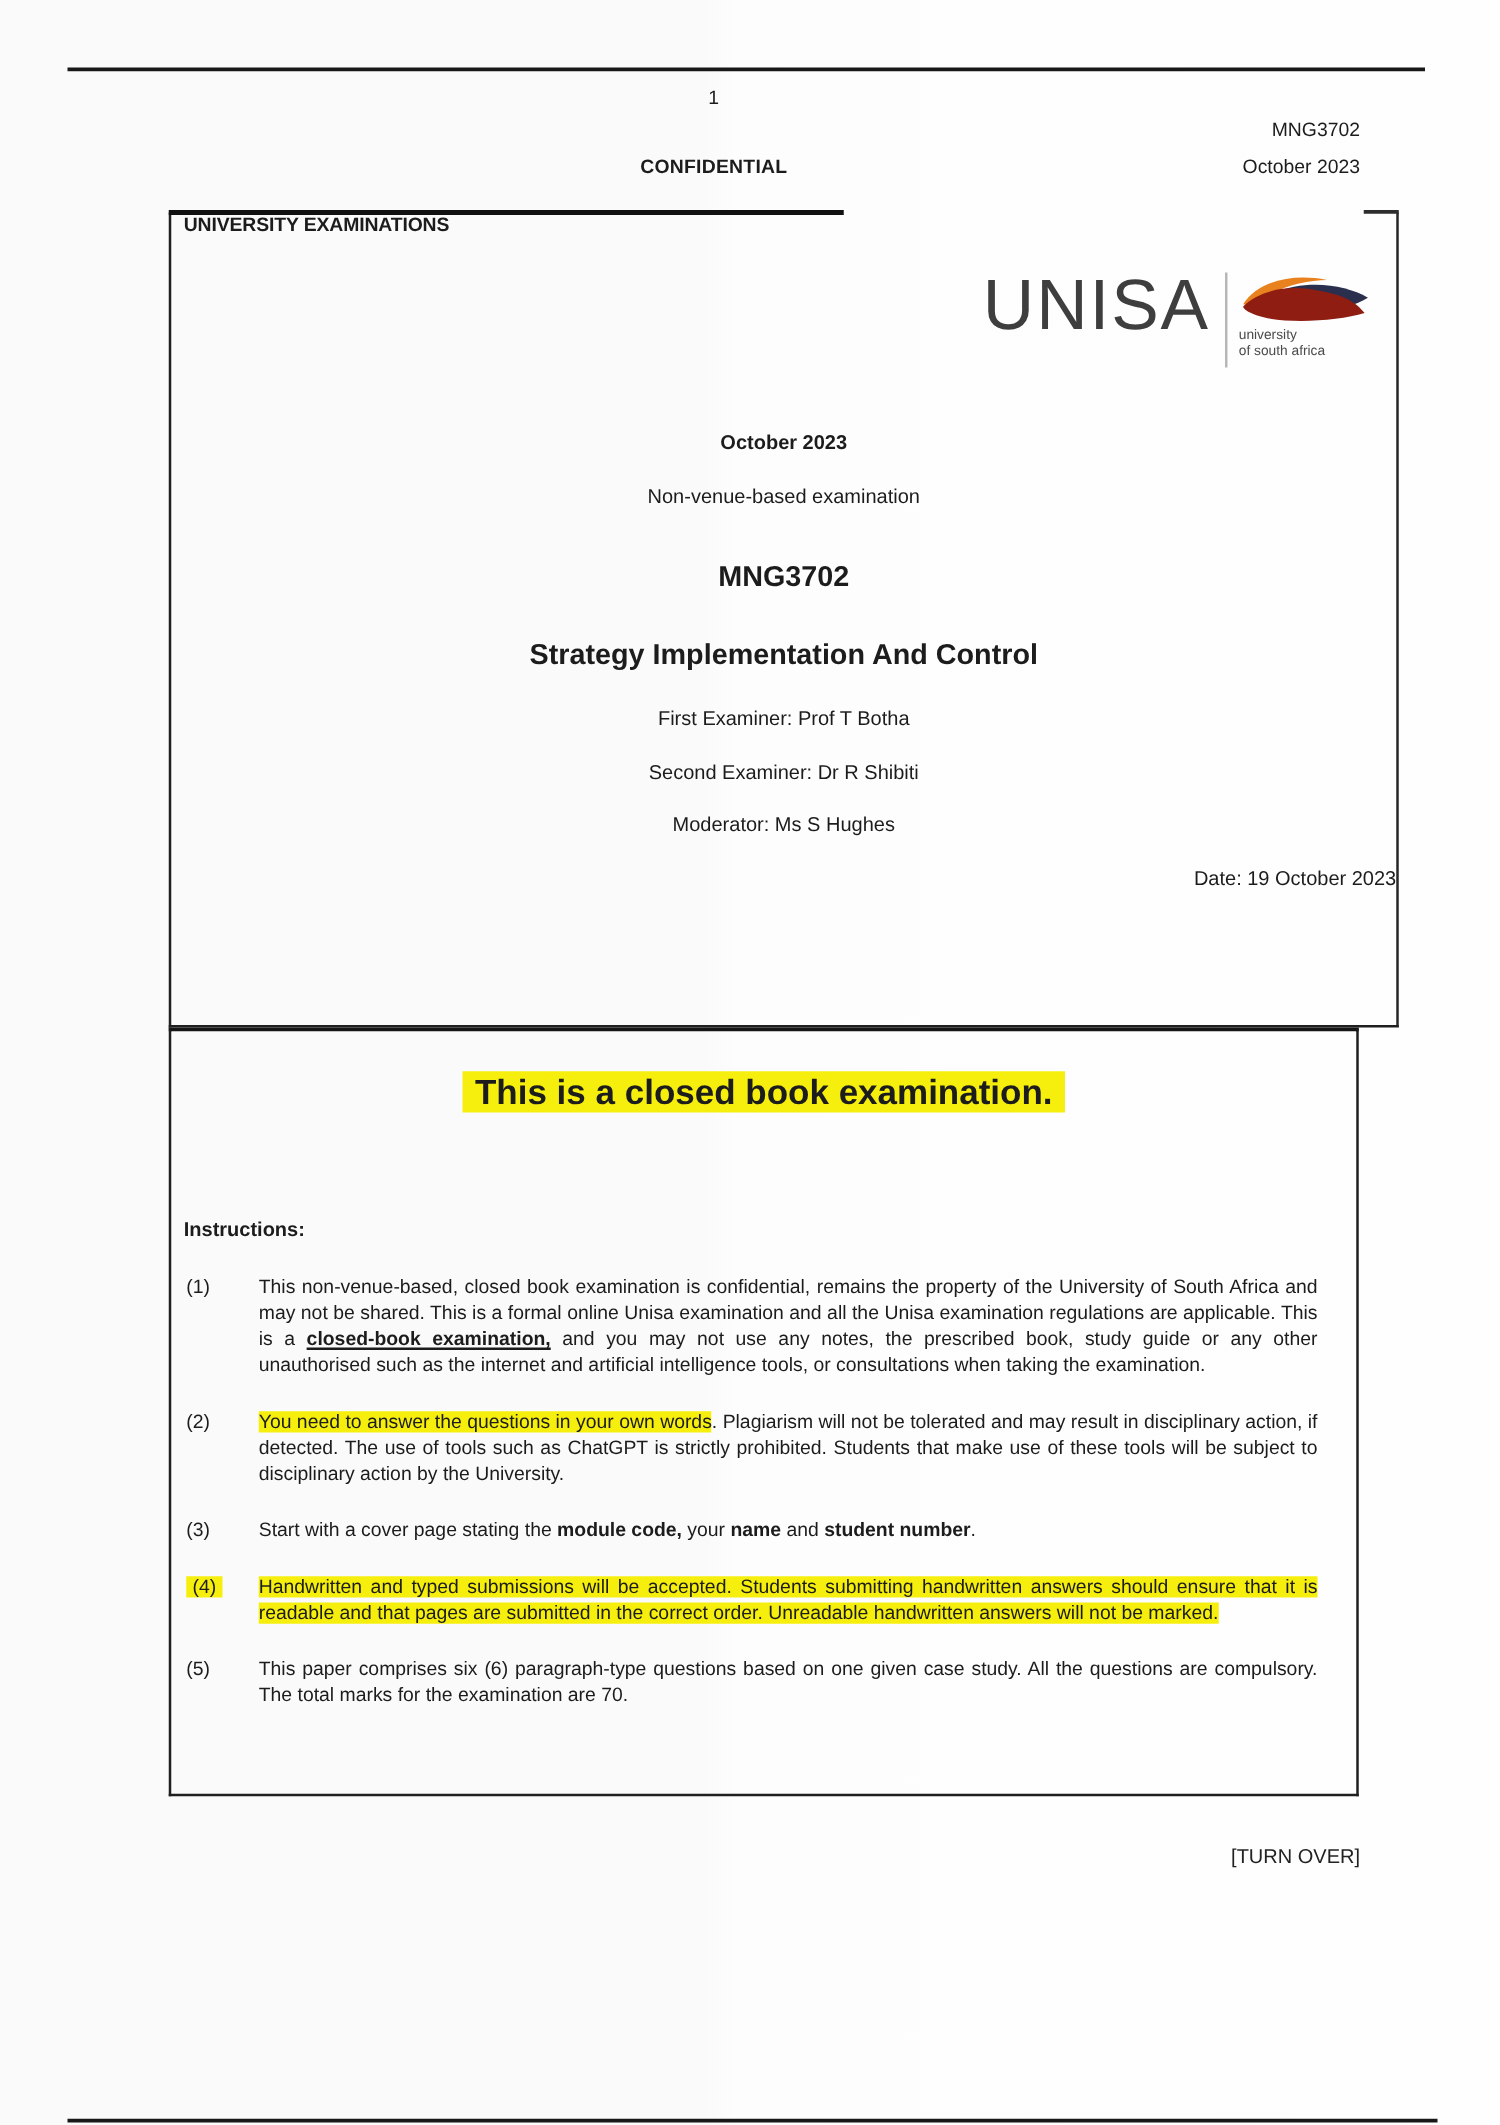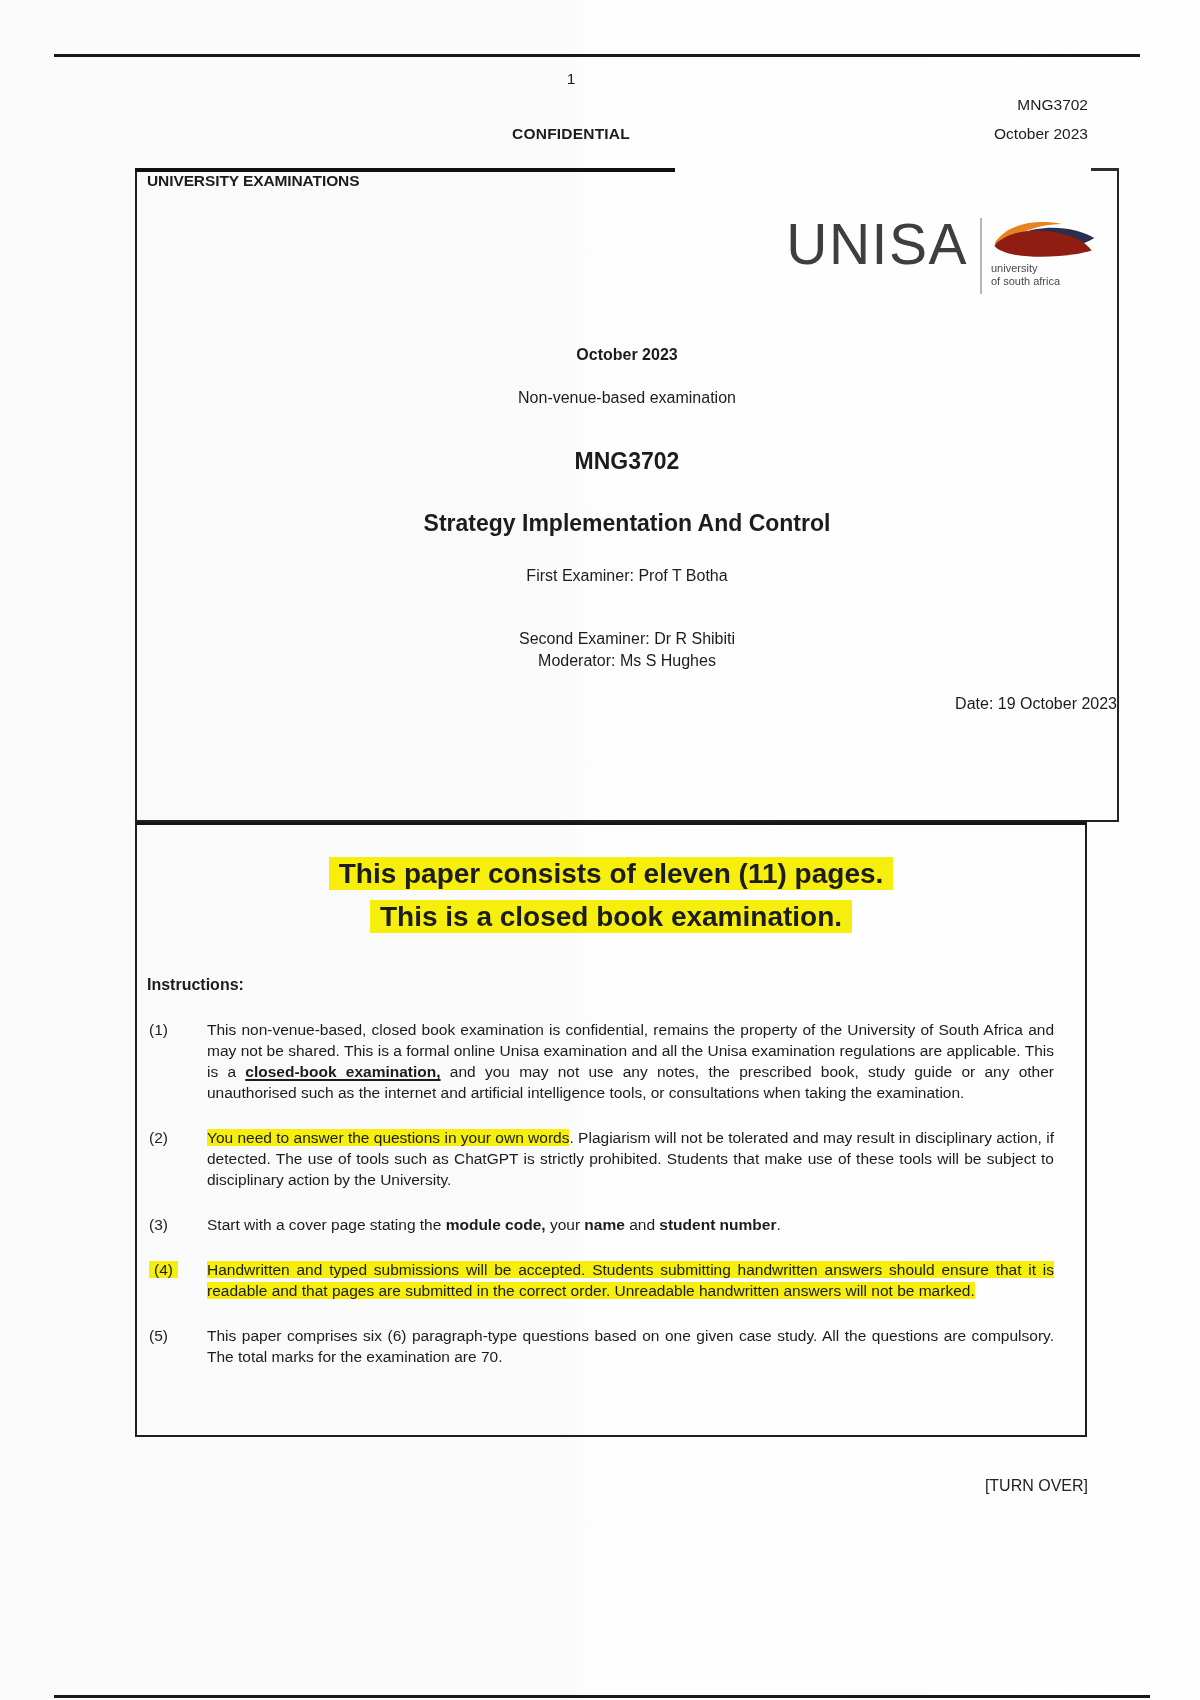--- a/index.html
+++ b/index.html
@@ -31,21 +31,21 @@
   .logo-divider{width:2px; height:76px; background:#b7b7b7; margin:4px 9px 0 12px;}
   .logo-right{display:flex; flex-direction:column; padding-top:2px;}
   .logo-caption{font-size:11px; line-height:12.5px; color:#4a4a4a;}
   .cline{position:absolute; left:0; width:100%; text-align:center; font-size:16px;}
   .cline.big{font-size:23px; font-weight:bold;}
   .cl-session{top:176px; font-weight:bold;}
   .cl-mode{top:219px;}
   .cl-code{top:278px;}
   .cl-title{top:340px;}
   .cl-ex1{top:397px;}
-  .cl-ex2{top:440px;margin-top:20px;}
+  .cl-ex2{top:440px;}
   .cl-mod{top:482px;}
   .cl-date{top:525px;text-align:right;}
 
   
   .box2{
     position:absolute; left:135px; top:822px; width:952px; height:615px; box-sizing:border-box;
     border:2px solid #1f1f1f; border-top:3px solid #151515;
   }
   .notice{position:absolute; top:27px; left:0; width:100%; text-align:center;
           font-size:28px; font-weight:bold; line-height:43px;}
@@ -99,21 +99,20 @@
     <div class="cline big cl-code">MNG3702</div>
     <div class="cline big cl-title">Strategy Implementation And Control</div>
     <div class="cline cl-ex1">First Examiner: Prof T Botha</div>
     <div class="cline cl-ex2">Second Examiner: Dr R Shibiti</div>
     <div class="cline cl-mod">Moderator: Ms S Hughes</div>
     <div class="cline cl-date">Date: 19 October 2023</div>
   </div>
 
   <div class="box2">
     <div class="notice">
-      <div><span class="hl">This paper consists of eleven (11) pages.</span></div>
       <div><span class="hl">This is a closed book examination.</span></div>
     </div>
 
     <div class="instr-heading">Instructions:</div>
 
     <div class="instr-list">
   <div class="item">
     <div class="item-num"><span>(1)</span></div>
     <div class="item-text"><span class="">This non-venue-based, closed book examination is confidential, remains the property of the University of South Africa and may not be shared. This is a formal online Unisa examination and all the Unisa examination regulations are applicable. This is a </span><span class="b u">closed-book examination,</span><span class=""> and you may not use any notes, the prescribed book, study guide or any other unauthorised such as the internet and artificial intelligence tools, or consultations when taking the examination.</span></div>
   </div>

